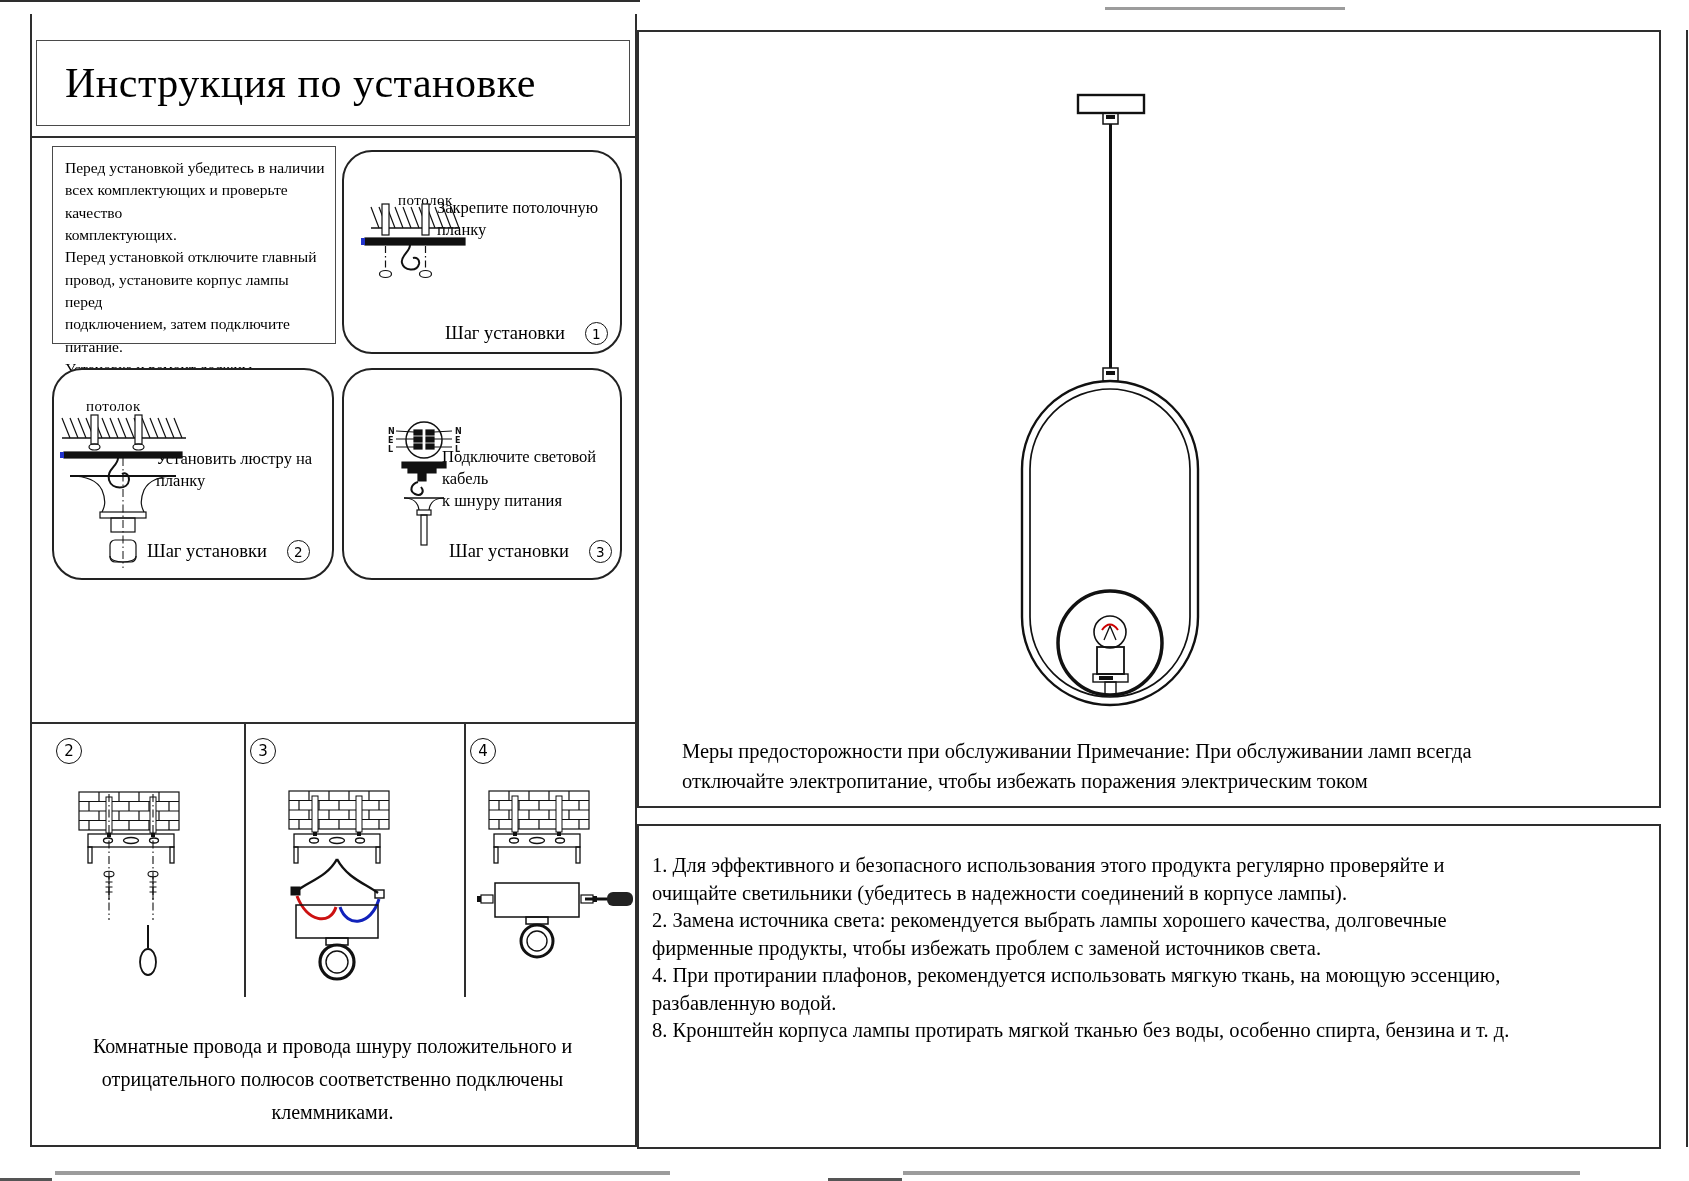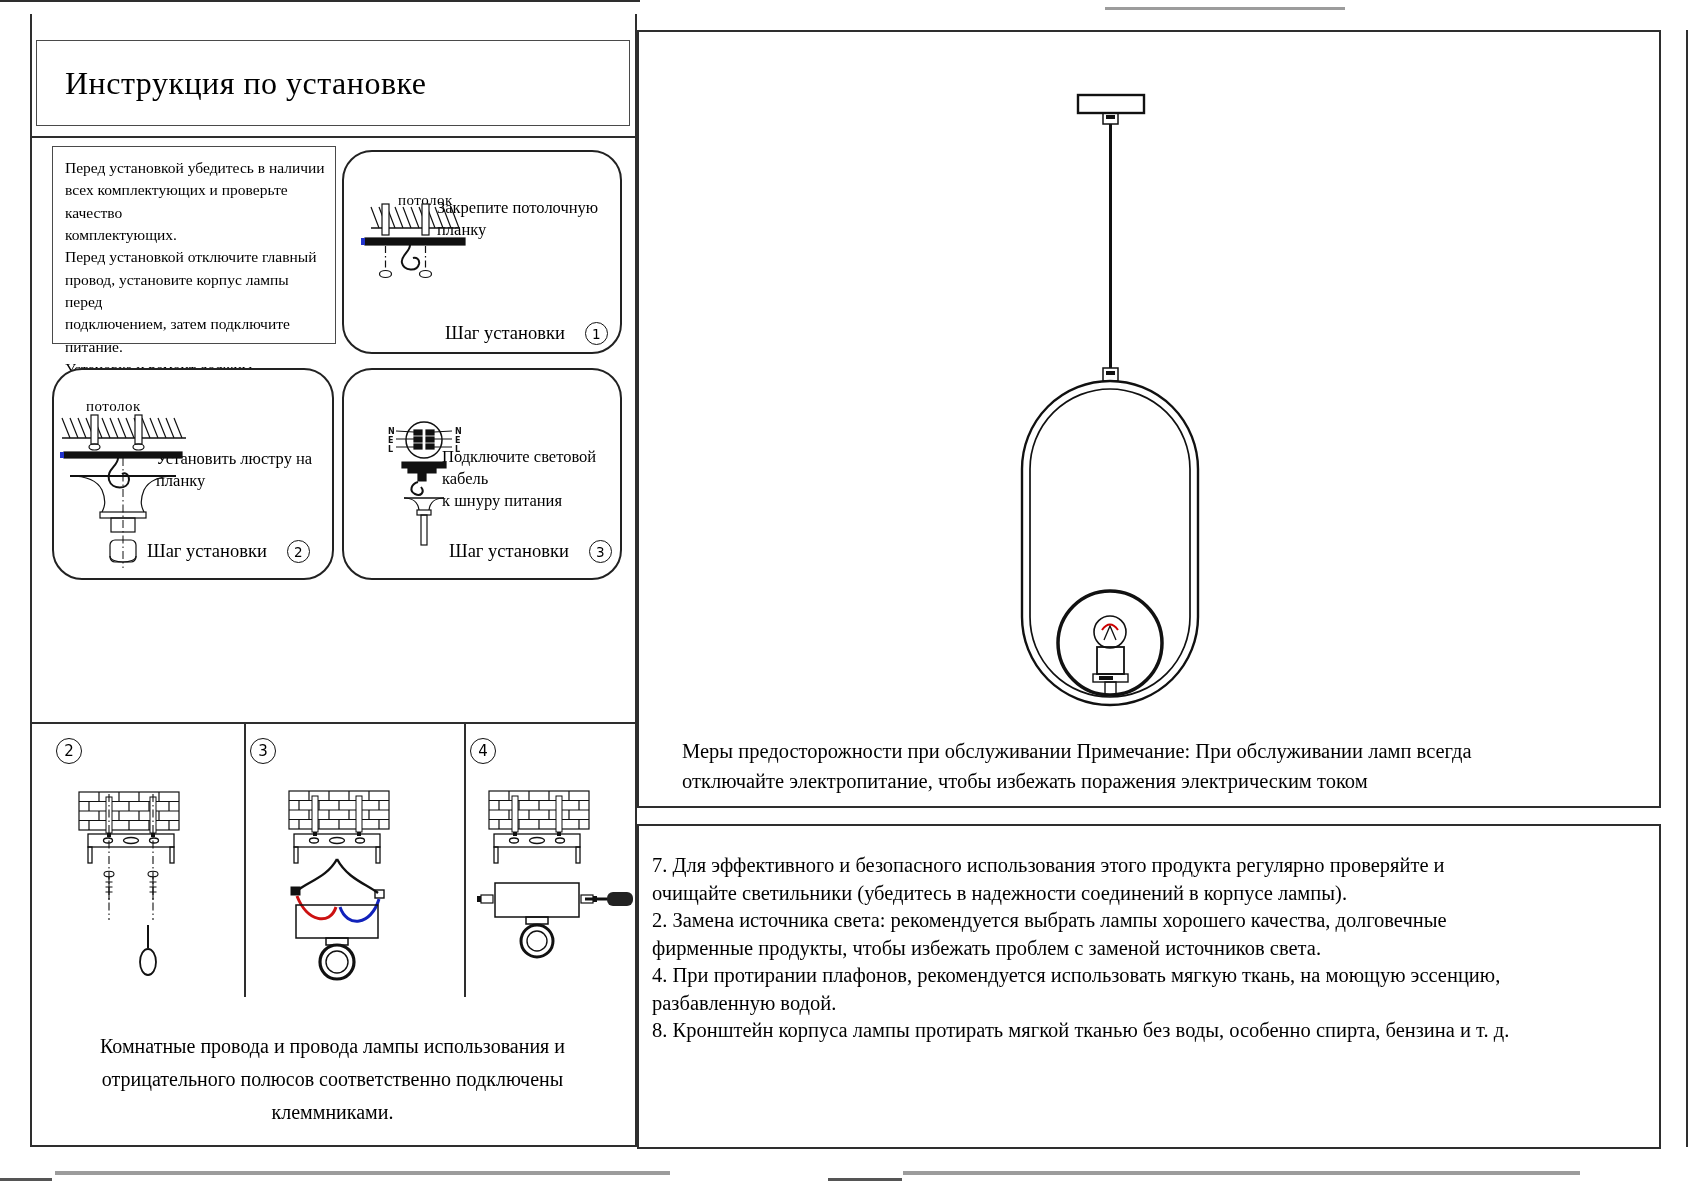--- a/index.html
+++ b/index.html
@@ -6,21 +6,21 @@
   .page{position:relative;width:1689px;height:1181px;background:#fff;overflow:hidden;
         font-family:"Liberation Serif",serif;color:#000}
   .abs{position:absolute}
   .box{position:absolute;border:2px solid #2e2e2e;background:#fff}
   .thinbox{position:absolute;border:1.5px solid #4a4a4a;background:#fff}
   .rbox{position:absolute;border:2px solid #222;border-radius:30px;background:#fff}
   .hline{position:absolute;background:#2e2e2e}
   .vline{position:absolute;background:#2e2e2e}
   .mark{position:absolute;background:#9c9c9c}
   .prewrap{white-space:pre-line}
-  .title{font-size:32px;letter-spacing:.5px;line-height:84px;padding-left:28px}
+  .title{font-size:42px;letter-spacing:.5px;line-height:84px;padding-left:28px}
   .warn-text{font-size:15.5px;line-height:1.44;padding:10px 8px 0 12px}
   .caption{font-size:16.5px;line-height:1.34}
   .step-label{display:flex;align-items:center;gap:20px;font-size:18.5px}
   .circled{display:inline-flex;align-items:center;justify-content:center;
            width:21px;height:21px;border:1.4px solid #111;border-radius:50%;
            font-size:13.5px;font-family:"DejaVu Sans",sans-serif;background:#fff}
   .badge-lg{width:24px;height:24px;font-size:15px}
   .ceiling-label{font-size:15px;letter-spacing:.5px}
   .bottom-note{font-size:20px;line-height:33px;text-align:center}
   .safety-note{font-size:20.5px;line-height:30px}
@@ -231,21 +231,21 @@
         <rect x="563" y="172" width="4" height="6" fill="#111" stroke="none"></rect>
         <path d="M555,175 H577" stroke-width="3"></path>
         <rect x="577" y="168" width="26" height="14" rx="6" fill="#222" stroke="none"></rect>
         <rect x="496" y="193" width="22" height="7"></rect>
         <circle cx="507" cy="217" r="16" stroke-width="3"></circle>
         <circle cx="507" cy="217" r="10" stroke-width="1.4"></circle>
       </g>
     </g>
   </svg>
 
-  <div class="abs bottom-note prewrap" style="left:30px;top:1030px;width:605px">Комнатные провода и провода лампы использования и
+  <div class="abs bottom-note prewrap" style="left:30px;top:1030px;width:605px">Комнатные провода и провода шнуру положительного и
 отрицательного полюсов соответственно подключены
 клеммниками.</div>
 
   <svg class="abs" style="left:975px;top:80px" width="270" height="640" viewBox="0 0 270 640">
     <g class="ln">
       <rect x="103" y="15" width="66" height="18" stroke-width="2.4"></rect>
       <rect x="128" y="33" width="15" height="11" stroke-width="1.5"></rect>
       <rect x="131" y="35" width="9" height="4" fill="#111" stroke="none"></rect>
       <path d="M135.5,44 V288" stroke-width="3"></path>
       <rect x="128" y="288" width="15" height="13" stroke-width="1.5"></rect>
@@ -260,21 +260,21 @@
       <rect x="124" y="596" width="14" height="4" fill="#111" stroke="none"></rect>
       <rect x="130" y="602" width="11" height="13" stroke-width="1.4"></rect>
     </g>
     <path d="M127,550 Q135,539 143,550" fill="none" stroke-width="2" stroke="#cc0000"></path>
   </svg>
 
   <div class="abs safety-note prewrap" style="left:682px;top:736px;width:980px">Меры предосторожности при обслуживании Примечание: При обслуживании ламп всегда
 отключайте электропитание, чтобы избежать поражения электрическим током</div>
 
   <div class="abs" style="left:652px;top:852px;width:860px">
-    <div class="maint prewrap">7. Для эффективного и безопасного использования этого продукта регулярно проверяйте и
+    <div class="maint prewrap">1. Для эффективного и безопасного использования этого продукта регулярно проверяйте и
 очищайте светильники (убедитесь в надежности соединений в корпусе лампы).</div>
     <div class="maint prewrap">2. Замена источника света: рекомендуется выбрать лампы хорошего качества, долговечные
 фирменные продукты, чтобы избежать проблем с заменой источников света.</div>
     <div class="maint prewrap">4. При протирании плафонов, рекомендуется использовать мягкую ткань, на моющую эссенцию,
 разбавленную водой.</div>
     <div class="maint prewrap">8. Кронштейн корпуса лампы протирать мягкой тканью без воды, особенно спирта, бензина и т. д.</div>
   </div>
 
 </div>
 

